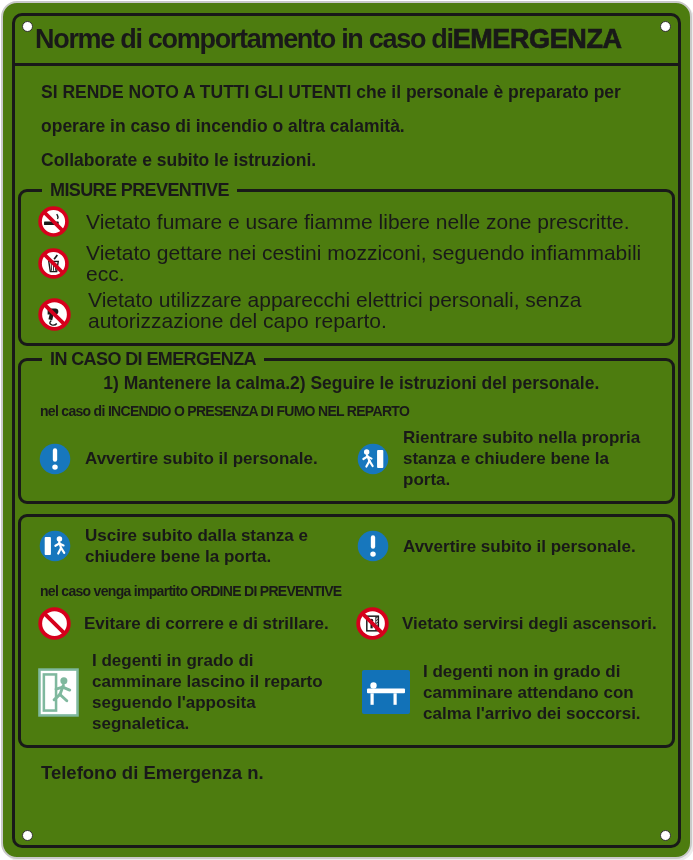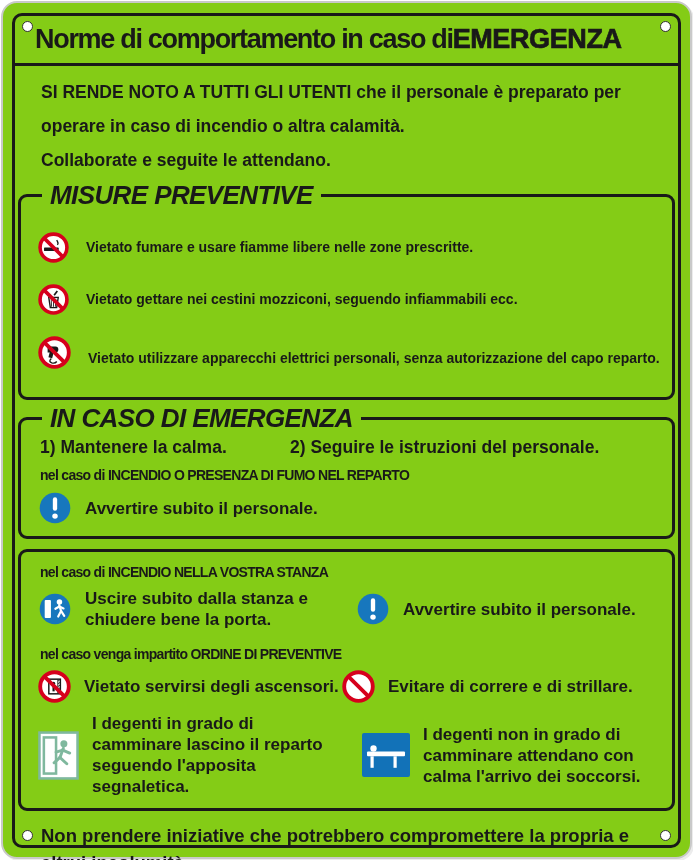--- a/index.html
+++ b/index.html
@@ -6,21 +6,21 @@
   body {
     width:693px; height:860px; position:relative;
     background:#ffffff; color:#191919;
     font-family:"Liberation Sans", sans-serif;
     -webkit-font-smoothing:antialiased;
   }
   .sign {
     position:absolute; left:1px; top:1px; width:687px; height:854px;
     border:2px solid #c9c9c9; border-radius:16px;
     box-shadow:2px 2px 0 #ececec;
-    background:#84cc16;
+    background:#4d7c0f;
   }
   .outer {
     position:absolute; left:9px; top:10px; right:9px; bottom:9px;
     border:3px solid #191919; border-radius:10px;
   }
   .screw {
     position:absolute; width:9px; height:9px; border:1.6px solid #333;
     border-radius:50%; background:#fff;
   }
   .screw.tl { left:7px;  top:5px; }
@@ -44,33 +44,33 @@
     font-size:17.5px; font-weight:bold; line-height:34px; max-width:600px;
   }
   .intro p { margin:0; }
 
   fieldset.box, div.box {
     margin:0 3px; border:3px solid #191919; border-radius:9px;
     padding:0 12px 7px 17px; min-width:0;
   }
   fieldset.box { margin-top:3px; }
   fieldset legend {
-    font-size:26px; font-weight:bold; letter-spacing:-0.6px;
-    padding:0 8px; margin-left:4px; white-space:nowrap;font-style:italic;
+    font-size:18px; font-weight:bold; letter-spacing:-0.6px;
+    padding:0 8px; margin-left:4px; white-space:nowrap;
   }
 
   .row {
     display:flex; align-items:center; gap:17px;
-    margin:21px 0; font-size:14px; font-weight:bold; line-height:21px;
+    margin:5px 0; font-size:21px; font-weight:normal; line-height:21px;
   }
   .row.top { align-items:flex-end; }
   .icon { flex:0 0 auto; display:flex; }
 
   .numbered { display:flex; margin:3px 0 0 2px; font-size:17.5px; font-weight:bold; }
-  .numbered .n1 { flex:0 0 250px; }
+  .numbered .n1 { flex:0 0 250px;text-align:right; }
 
   .subhead {
     font-size:14px; font-weight:bold; letter-spacing:-0.7px;
     margin:9px 0 5px 2px; white-space:nowrap;
   }
   .box.plain .subhead.first { margin-top:12px; }
   .subhead.second { margin-top:16px; }
 
   .cols { display:flex; margin:8px 0 4px; }
   .col {
@@ -97,21 +97,21 @@
     <span class="screw bl"></span>
     <span class="screw br"></span>
 
     <div class="title-band">
       <span>Norme di comportamento in caso di</span>
       <span class="emph">EMERGENZA</span>
     </div>
 
     <div class="intro">
       <p>SI RENDE NOTO A TUTTI GLI UTENTI che il personale è preparato per operare in caso di incendio o altra calamità.</p>
-      <p>Collaborate e seguite le attendano.</p>
+      <p>Collaborate e subito le istruzioni.</p>
     </div>
 
     <fieldset class="box">
       <legend>MISURE PREVENTIVE</legend>
 
       <div class="row">
         <span class="icon">
           <svg width="31" height="31" viewBox="0 0 36 36">
             <circle cx="18" cy="18" r="15.6" fill="#fff" stroke="#d6001c" stroke-width="4.2"></circle>
             <rect x="7" y="18" width="17" height="4.2" rx="0.8" fill="#191919"></rect>
@@ -169,29 +169,42 @@
         <div class="col c1">
           <span class="icon">
             <svg width="34" height="34" viewBox="0 0 36 36">
               <circle cx="18" cy="18" r="16.2" fill="#1777bd"></circle>
               <rect x="15.7" y="6.6" width="4.6" height="14.2" rx="2.3" fill="#fff"></rect>
               <circle cx="18" cy="26.6" r="2.9" fill="#fff"></circle>
             </svg>
           </span>
           <span>Avvertire subito il personale.</span>
         </div>
+        <div class="col c2">
+          <span class="icon">
+            <svg width="34" height="34" viewBox="0 0 36 36">
+              <circle cx="18" cy="18" r="16.2" fill="#1777bd"></circle>
+              <rect x="22.3" y="8.5" width="6.6" height="19" rx="1" fill="#fff"></rect>
+              <circle cx="11.3" cy="10.6" r="2.9" fill="#fff"></circle>
+              <g stroke="#fff" stroke-width="2.3" stroke-linecap="round" fill="none">
+                <path d="M11.6 13.8 L14.2 20"></path>
+                <path d="M14.2 20 L11 26"></path>
+                <path d="M14.2 20 L17.6 25.4"></path>
+                <path d="M11.9 15.4 L16.4 17.6"></path>
+                <path d="M11.9 15.4 L7.8 18"></path>
+              </g>
+            </svg>
+          </span>
+          <span>Rientrare subito nella propria stanza e chiudere bene la porta.</span>
+        </div>
       </div>
     </fieldset>
 
     <div class="box plain" style="margin-top:10px;">
 
-      <div class="subhead first">
-        <span>nel caso di</span>
-        <span>INCENDIO NELLA VOSTRA STANZA</span>
-      </div>
 
       <div class="cols">
         <div class="col c1">
           <span class="icon">
             <svg width="34" height="34" viewBox="0 0 36 36">
               <circle cx="18" cy="18" r="16.2" fill="#1777bd"></circle>
               <rect x="7.1" y="8.5" width="6.6" height="19" rx="1" fill="#fff"></rect>
               <circle cx="22.7" cy="10.6" r="2.9" fill="#fff"></circle>
               <g stroke="#fff" stroke-width="2.3" stroke-linecap="round" fill="none">
                 <path d="M22.4 13.8 L24.4 20"></path>
@@ -215,49 +228,49 @@
           <span>Avvertire subito il personale.</span>
         </div>
       </div>
 
       <div class="subhead second">
         <span>nel caso venga impartito</span>
         <span>ORDINE DI PREVENTIVE</span>
       </div>
 
       <div class="cols">
+        <div class="col c1">
+          <span class="icon">
+            <svg width="33" height="33" viewBox="0 0 36 36">
+              <circle cx="18" cy="18" r="15.6" fill="#fff" stroke="#d6001c" stroke-width="4.2"></circle>
+              <line x1="7.4" y1="7.4" x2="28.6" y2="28.6" stroke="#d6001c" stroke-width="4.2"></line>
+            </svg>
+          </span>
+          <span>Evitare di correre e di strillare.</span>
+        </div>
         <div class="col c2">
           <span class="icon">
             <svg width="33" height="33" viewBox="0 0 36 36">
               <circle cx="18" cy="18" r="15.6" fill="#fff" stroke="#d6001c" stroke-width="4.2"></circle>
               <rect x="11.8" y="10" width="12.6" height="16" fill="none" stroke="#191919" stroke-width="1.6"></rect>
               <circle cx="17" cy="14.6" r="1.8" fill="#191919"></circle>
               <rect x="15.8" y="16.8" width="2.4" height="6.5" fill="#191919"></rect>
               <line x1="21.6" y1="10.5" x2="21.6" y2="25.5" stroke="#191919" stroke-width="1"></line>
               <g stroke="#191919" stroke-width="0.9">
                 <line x1="21.8" y1="12" x2="24" y2="10.5"></line>
                 <line x1="21.8" y1="15" x2="24" y2="13.5"></line>
                 <line x1="21.8" y1="18" x2="24" y2="16.5"></line>
                 <line x1="21.8" y1="21" x2="24" y2="19.5"></line>
                 <line x1="21.8" y1="24" x2="24" y2="22.5"></line>
               </g>
               <line x1="7.4" y1="7.4" x2="28.6" y2="28.6" stroke="#d6001c" stroke-width="4.2"></line>
             </svg>
           </span>
           <span>Vietato servirsi degli ascensori.</span>
         </div>
-        <div class="col c1">
-          <span class="icon">
-            <svg width="33" height="33" viewBox="0 0 36 36">
-              <circle cx="18" cy="18" r="15.6" fill="#fff" stroke="#d6001c" stroke-width="4.2"></circle>
-              <line x1="7.4" y1="7.4" x2="28.6" y2="28.6" stroke="#d6001c" stroke-width="4.2"></line>
-            </svg>
-          </span>
-          <span>Evitare di correre e di strillare.</span>
-        </div>
       </div>
 
       <div class="cols" style="margin-top:10px;gap:6px;">
         <div class="col c1">
           <span class="icon">
             <svg width="41" height="49" viewBox="0 0 42 50">
               <rect x="1.5" y="1.5" width="39" height="47" fill="#fff" stroke="#7fb89e" stroke-width="2.6"></rect>
               <rect x="6" y="6.5" width="12.5" height="37" fill="none" stroke="#7fb89e" stroke-width="2.6"></rect>
               <circle cx="26.5" cy="13" r="3.6" fill="#7fb89e"></circle>
               <g stroke="#7fb89e" stroke-width="3" stroke-linecap="round" fill="none">
@@ -280,18 +293,17 @@
               <rect x="8.5" y="23.3" width="3.2" height="11.5" fill="#fff"></rect>
               <rect x="31.5" y="23.3" width="3.2" height="11.5" fill="#fff"></rect>
             </svg>
           </span>
           <span>I degenti non in grado di camminare attendano con calma l'arrivo dei soccorsi.</span>
         </div>
       </div>
     </div>
 
     <div class="footer">
-      <p>Non prendere iniziative che potrebbero compromettere la propria e altrui incolumità.</p>
       <p>Telefono di Emergenza n.</p>
     </div>
 
   </div>
 </div>
 
 </body></html>

